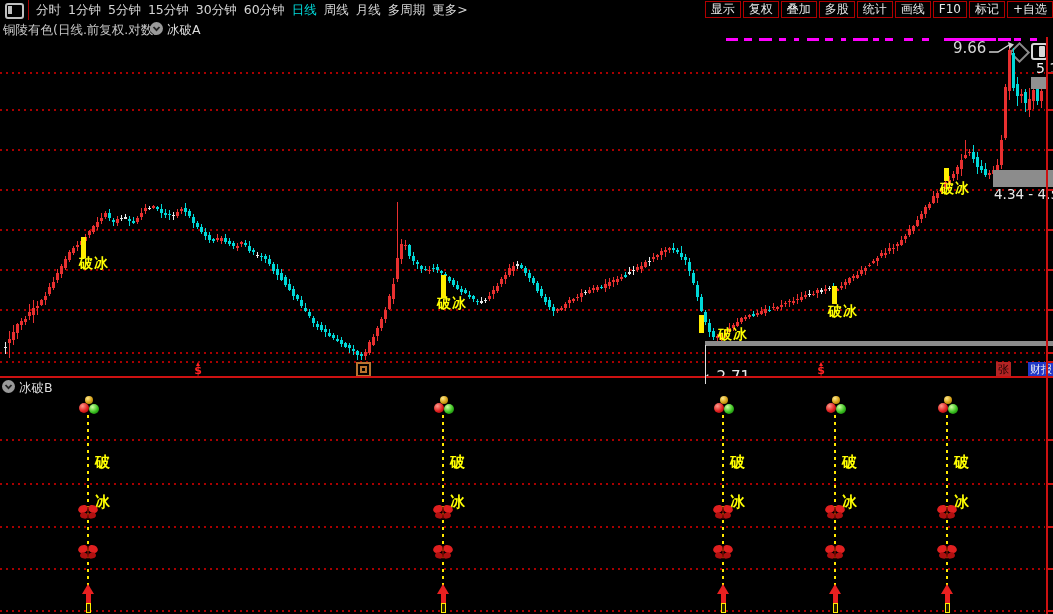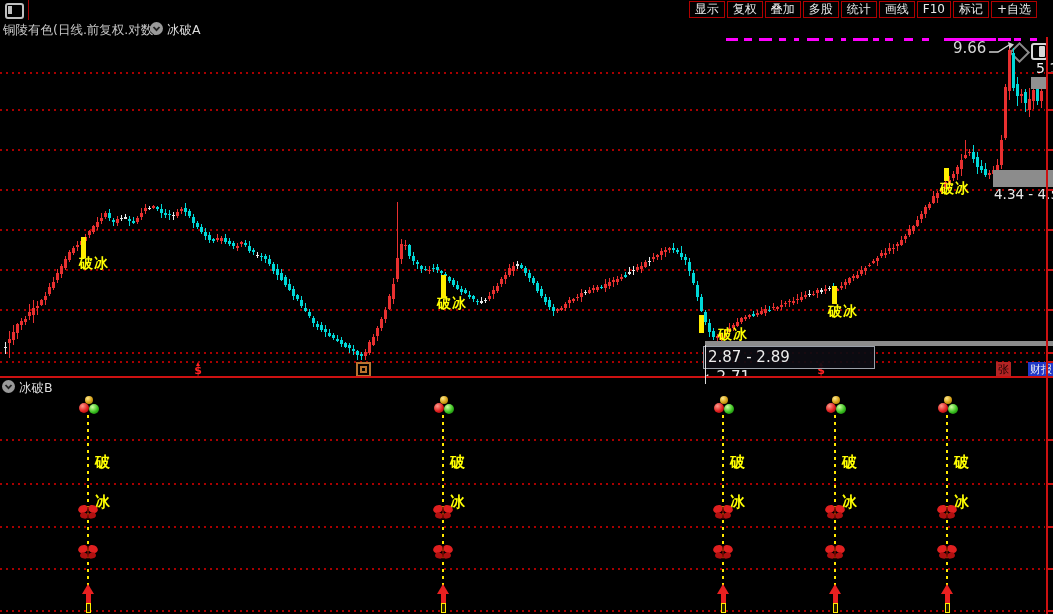--- a/index.html
+++ b/index.html
@@ -8,21 +8,21 @@
   .abs{position:absolute;}
   
   #menubar{position:absolute;left:0;top:0;width:1053px;height:20px;background:#000;
            border-bottom:1px solid #a40000;}
   #menu-left{position:absolute;left:36px;top:0;height:20px;display:flex;gap:7px;align-items:center;}
   .menu-item{font-size:12.5px;color:#d6d6d6;white-space:nowrap;cursor:default;}
   .menu-item.active{color:#00dcdc;}
   #menu-sep{position:absolute;left:28px;top:0;width:1px;height:20px;background:#a40000;}
   #menu-win-icon{position:absolute;left:5px;top:3px;width:15px;height:12px;border:2px solid #c0c0c0;border-radius:3px;}
   #menu-win-icon i{position:absolute;left:1px;top:1px;width:4px;height:8px;background:#c0c0c0;display:block;}
-  #menu-right{position:absolute;right:16px;top:1px;display:flex;gap:2px;}
+  #menu-right{position:absolute;right:0;top:1px;display:flex;gap:2px;}
   .tool-btn{border:1px solid #b00000;height:15px;line-height:15px;padding:0 5px;font-size:12px;
             color:#e8e8e8;background:#000;white-space:nowrap;}
   
   #titlebar{position:absolute;left:0;top:20px;width:1053px;height:17px;background:#000;}
   #stock-title{position:absolute;left:3px;top:2px;font-size:12.5px;color:#c8c8c8;}
   .chev-circle{position:absolute;width:13px;height:13px;border-radius:50%;background:#9a9a9a;}
   #chevA{left:150px;top:2px;}
   #indicatorA{position:absolute;left:167px;top:2px;font-size:12.5px;color:#dcdcdc;}
   .chev-circle svg{position:absolute;left:0;top:0;}
   #tb-diamond{position:absolute;left:1012px;top:25px;width:11px;height:11px;border:2px solid #8a8a8a;transform:rotate(45deg);}
@@ -73,20 +73,33 @@
   .up-arrow .tail{position:absolute;left:4px;top:19px;width:3px;height:8px;border:1px solid #ffee00;background:#2a1e00;}
 </style>
 </head>
 <body>
 
 <div id="menubar">
   <span id="menu-win-icon">
       <i></i>
     </span>
   <span id="menu-sep"></span>
+  <span id="menu-left">
+      <span class="menu-item">分时</span>
+      <span class="menu-item">1分钟</span>
+      <span class="menu-item">5分钟</span>
+      <span class="menu-item">15分钟</span>
+      <span class="menu-item">30分钟</span>
+      <span class="menu-item">60分钟</span>
+      <span class="menu-item active">日线</span>
+      <span class="menu-item">周线</span>
+      <span class="menu-item">月线</span>
+      <span class="menu-item">多周期</span>
+      <span class="menu-item">更多&gt;</span>
+    </span>
   <span id="menu-right">
       <span class="tool-btn">显示</span>
       <span class="tool-btn">复权</span>
       <span class="tool-btn">叠加</span>
       <span class="tool-btn">多股</span>
       <span class="tool-btn">统计</span>
       <span class="tool-btn">画线</span>
       <span class="tool-btn">F10</span>
       <span class="tool-btn">标记</span>
       <span class="tool-btn">+自选</span>
@@ -691,21 +704,20 @@
   <span id="peak-label">9.66</span>
   <svg id="peak-arrow" width="26" height="12" viewBox="0 0 26 12">
     <path d="M0 10 H9 L20 3" fill="none" stroke="#cfcfcf" stroke-width="1.4"></path>
     <path d="M19 0 l6 2.5 -4.5 4.5 z" fill="#cfcfcf"></path>
   </svg>
   <span id="cur-label">5.1</span>
   <span id="cur-box"></span>
   <span id="zone-box"></span>
   <span id="zone-label">4.34 - 4.52</span>
   <span id="tip-band"></span>
-  <span id="tip-box">2.87 - 2.89</span>
   <span id="tip-low">←2.71</span>
 </div>
 
 <div id="crosshair"></div>
 <div id="y-axis"></div>
 <div id="ticks">
     <div class="axis-tick" style="top: 72px;"></div>
     <div class="axis-tick" style="top: 109px;"></div>
     <div class="axis-tick" style="top: 149px;"></div>
     <div class="axis-tick" style="top: 189px;"></div>

